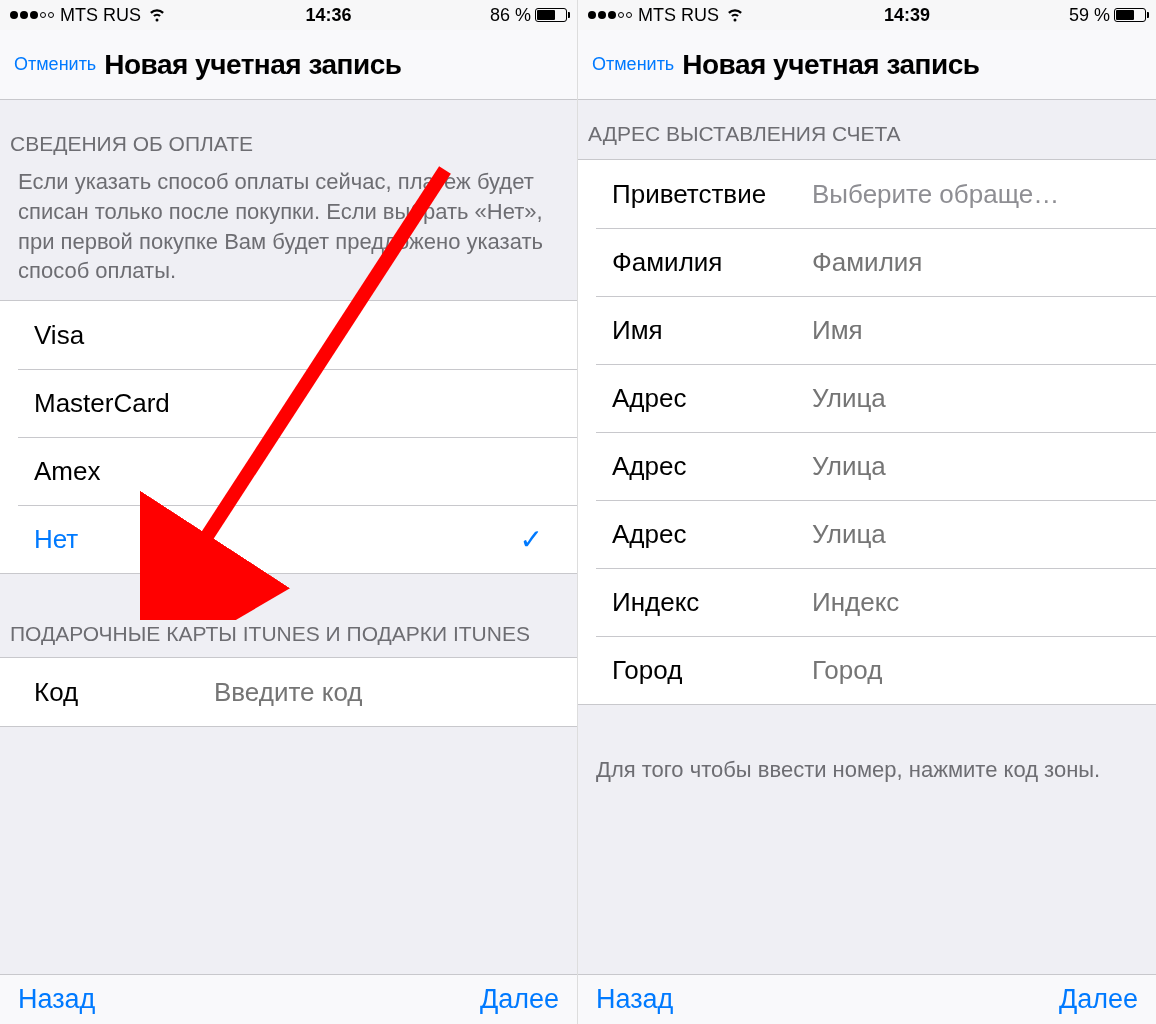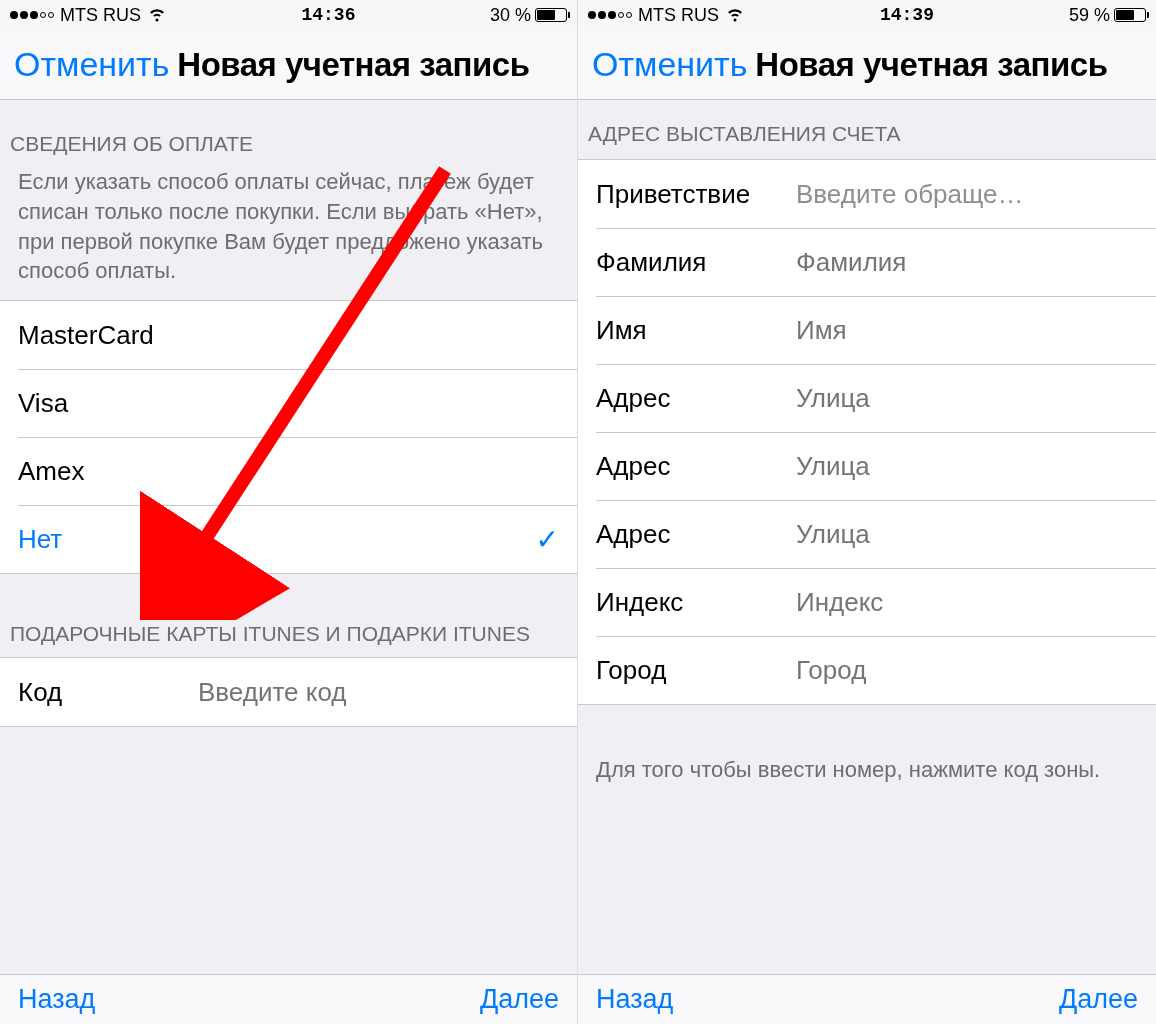--- a/index.html
+++ b/index.html
@@ -27,48 +27,48 @@
     align-items: center;
     padding: 0 10px;
     font-size: 18px;
     color: #000;
   }
   .status-left { display: flex; align-items: center; gap: 6px; }
   .signal { display: flex; gap: 2px; align-items: center; }
   .dot { width: 8px; height: 8px; border-radius: 50%; background: #000; }
   .dot.empty { background: transparent; border: 1px solid #000; width:6px; height:6px; }
   .wifi svg { width: 20px; height: 20px; }
-  .status-center { flex:1; text-align:center; font-weight:600;font-family:Liberation Mono, monospace; }
+  .status-center { flex:1; text-align:center; font-weight:600; }
   .status-right { display:flex; align-items:center; gap:4px; }
   .battery-box { width: 32px; height: 14px; border: 1.5px solid #000; border-radius: 3px; position: relative; }
   .battery-box::after { content:""; position:absolute; right:-4px; top:3px; width:2.5px; height:6px; background:#000; border-radius:0 1px 1px 0;}
   .battery-fill { position:absolute; left:1px; top:1px; bottom:1px; background:#000; border-radius:1px;}
   
   .nav-bar {
     height: 70px;
     background: #f9f9fb;
     border-bottom: 1px solid #c8c8cc;
     display:flex;
     align-items:center;
     padding: 0 14px;
   }
-  .nav-cancel { color:#007aff; font-size:34px; font-weight:400; }
-  .nav-title { font-size:33px; font-weight:700; color:#000; margin-left: 8px; letter-spacing:-0.5px;}
+  .nav-cancel { color:#007aff; font-size:18px; font-weight:400; }
+  .nav-title { font-size:28px; font-weight:700; color:#000; margin-left: 8px; letter-spacing:-0.5px;}
   
   .content { flex:1; overflow:hidden; background:#efeff4; }
   .section-header { padding: 30px 18px 10px 10px; color:#6d6d72; font-size:22px; line-height:1.3; }
   .section-header.caps { text-transform:uppercase; font-size:21px; }
   .section-desc { font-size:22px; color:#6d6d72; padding: 0 18px 14px 18px; line-height:1.35; }
   .section-footer { padding: 18px 18px 10px 18px; color:#6d6d72; font-size:22px; line-height:1.35; }
   .list { background:#fff; border-top:1px solid #c8c8cc; border-bottom:1px solid #c8c8cc; }
   .row {
     min-height: 68px;
     display:flex;
     align-items:center;
-    padding: 0 18px;
+    padding: 0 34px;
     font-size:26px;
     position:relative;
   }
   .row + .row::before {
     content:"";
     position:absolute; left:18px; right:0; top:0; height:1px; background:#c8c8cc;
   }
   .row-label { color:#000; flex:0 0 auto; min-width:170px; }
   .row-value, .row-input { color:#8e8e93; flex:1; font-size:26px; }
   .row-input { border:none; outline:none; background:transparent; font-family:inherit; }
@@ -104,41 +104,41 @@
       </span>
       <span>MTS RUS</span>
       <span class="wifi">
         <svg viewBox="0 0 24 24">
             <path fill="#000" d="M12 18.5a1.8 1.8 0 1 0 0 3.6 1.8 1.8 0 0 0 0-3.6zm-4.6-3.9 1.9 1.9a4 4 0 0 1 5.4 0l1.9-1.9a6.7 6.7 0 0 0-9.2 0zm-3.7-3.7 1.9 1.9a9.3 9.3 0 0 1 12.8 0l1.9-1.9a12 12 0 0 0-16.6 0z"></path>
           </svg>
       </span>
     </div>
     <div class="status-center">14:36</div>
     <div class="status-right">
-      <span>30 %</span>
+      <span>86 %</span>
       <span class="battery-box">
           <span class="battery-fill" style="width:60%"></span>
         </span>
     </div>
   </div>
 
   <div class="nav-bar">
     <span class="nav-cancel">Отменить</span>
     <span class="nav-title">Новая учетная запись</span>
   </div>
 
   <div class="content">
     <div class="section-header caps">СВЕДЕНИЯ ОБ ОПЛАТЕ</div>
     <div class="section-desc">Если указать способ оплаты сейчас, платеж будет списан только после покупки. Если выбрать «Нет», при первой покупке Вам будет предложено указать способ оплаты.</div>
     <div class="list">
       <div class="row">
+        <span class="row-label">Visa</span>
+      </div>
+      <div class="row">
         <span class="row-label">MasterCard</span>
-      </div>
-      <div class="row">
-        <span class="row-label">Visa</span>
       </div>
       <div class="row">
         <span class="row-label">Amex</span>
       </div>
       <div class="row selected">
         <span class="row-label">Нет</span>
         <span class="check">✓</span>
       </div>
     </div>
 
@@ -196,21 +196,21 @@
   <div class="nav-bar">
     <span class="nav-cancel">Отменить</span>
     <span class="nav-title">Новая учетная запись</span>
   </div>
 
   <div class="content">
     <div class="section-header caps" style="padding-top:20px; padding-bottom:12px;">АДРЕС ВЫСТАВЛЕНИЯ СЧЕТА</div>
     <div class="list">
       <div class="row">
         <span class="row-label" style="min-width:200px;">Приветствие</span>
-        <span class="row-value">Введите обраще…</span>
+        <span class="row-value">Выберите обраще…</span>
       </div>
       <div class="row">
         <span class="row-label" style="min-width:200px;">Фамилия</span>
         <input class="row-input" placeholder="Фамилия" style="">
       </div>
       <div class="row">
         <span class="row-label" style="min-width:200px;">Имя</span>
         <input class="row-input" placeholder="Имя" style="">
       </div>
       <div class="row">

